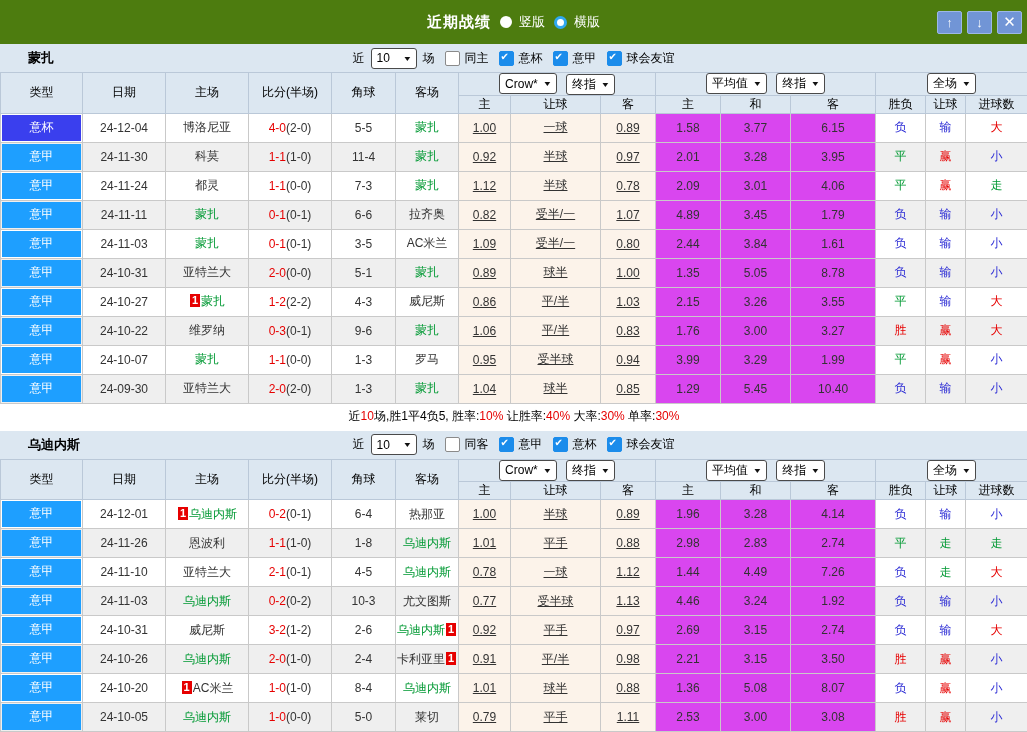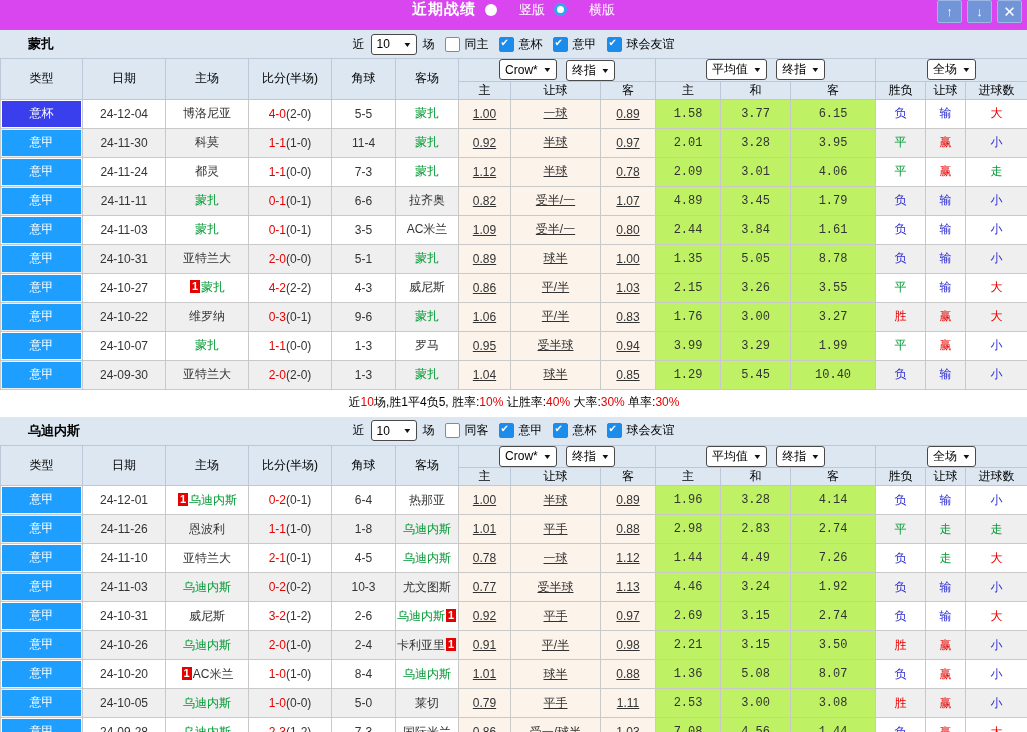--- a/index.html
+++ b/index.html
@@ -2,24 +2,24 @@
 <html><head>
 <meta charset="utf-8">
 <style>
   html,body{margin:0;padding:0;}
   body{
     width:1027px;height:732px;background:#fff;
     font-family:"Liberation Sans","DejaVu Sans",sans-serif;
     font-size:12px;color:#333;overflow:hidden;
   }
   
-  .titlebar{height:30px;background:#d946ef;position:relative;display:flex;align-items:flex-start;color:#fff;}
+  .titlebar{height:44px;background:#4d7c0f;position:relative;display:flex;align-items:center;color:#fff;}
   .title-center{position:absolute;left:0;right:0;display:flex;justify-content:center;align-items:center;gap:9px;}
   .title-text{font-weight:bold;font-size:15px;letter-spacing:1px;}
-  .radio-wrap{display:flex;align-items:center;gap:22px;font-size:13px;}
+  .radio-wrap{display:flex;align-items:center;gap:7px;font-size:13px;}
   .radio{display:inline-block;border-radius:50%;}
   .radio.filled{width:12px;height:12px;background:#fff;}
   .radio.ring{width:7px;height:7px;background:#fff;border:3px solid #2fa8f0;}
   .titlebar-buttons{margin-left:auto;display:flex;gap:5px;padding-right:5px;z-index:2;}
   .tb-btn{width:25px;height:23px;background:#7195d6;border:1px solid #9db8e6;color:#fff;
     font-weight:bold;font-size:13px;display:flex;align-items:center;justify-content:center;
     border-radius:2px;cursor:pointer;padding:0;font-family:inherit;}
   .tb-btn.close{font-size:15px;}
   
   .filterbar{height:28px;background:#dce7f1;position:relative;display:flex;align-items:center;color:#000;}
@@ -39,21 +39,21 @@
   table{border-collapse:collapse;table-layout:fixed;width:1027px;}
   th,td{border:1px solid #c9c9c9;text-align:center;white-space:nowrap;overflow:hidden;padding:0;}
   thead th{background:#dce7f1;border-color:#bac8d8;font-weight:normal;color:#000;}
   tr.h-top th{height:21px;}
   tr.h-bot th{height:16px;}
   .grp .dd{margin:0 3px;}
   tbody td{height:26px;}
   tr.odd{background:#fff;}
   tr.even{background:#efefef;}
   td.tint-p{background:#fcf3ea;text-decoration:underline;}
-  td.tint-b{background:#bef264;font-family:Liberation Mono, monospace;}
+  td.tint-b{background:#d946ef;}
   td.league-td{padding:1px;}
   .lg-pill{height:100%;min-height:24px;line-height:24px;color:#fff;}
   .score-main{color:#e60000;}
   .focus{color:#009933;}
   .rc{display:inline-block;background:#e60000;color:#fff;font-size:11px;line-height:13px;
     padding:0 2px;font-weight:bold;margin:0 1px;vertical-align:1px;}
   .res-r{color:#e60000;}
   .res-g{color:#009933;}
   .res-b{color:#2b2bd5;}
   tfoot td{height:25px;background:#fff;border-left:none;border-right:none;border-bottom:none;color:#000;}
@@ -287,21 +287,21 @@
           <td><span class="res-b">负</span></td>
           <td><span class="res-b">输</span></td>
           <td><span class="res-b">小</span></td>
         </tr>
         <tr class="odd">
           <td class="league-td">
             <div class="lg-pill" style="background: rgb(30, 159, 255);">意甲</div>
           </td>
           <td>24-10-27</td>
           <td><span class="rc">1</span><span class="focus">蒙扎</span></td>
-          <td><span class="score-main">4-2</span><span>(2-2)</span></td>
+          <td><span class="score-main">1-2</span><span>(2-2)</span></td>
           <td>4-3</td>
           <td><span>威尼斯</span></td>
           <td class="tint-p">0.86</td>
           <td class="tint-p">平/半</td>
           <td class="tint-p">1.03</td>
           <td class="tint-b">2.15</td>
           <td class="tint-b">3.26</td>
           <td class="tint-b">3.55</td>
           <td><span class="res-g">平</span></td>
           <td><span class="res-b">输</span></td>

